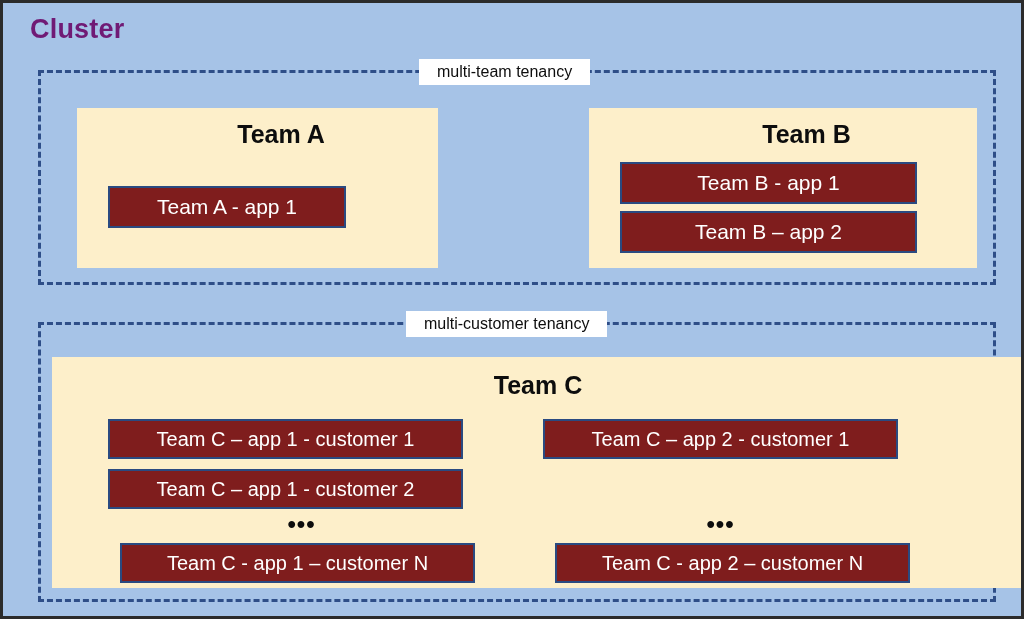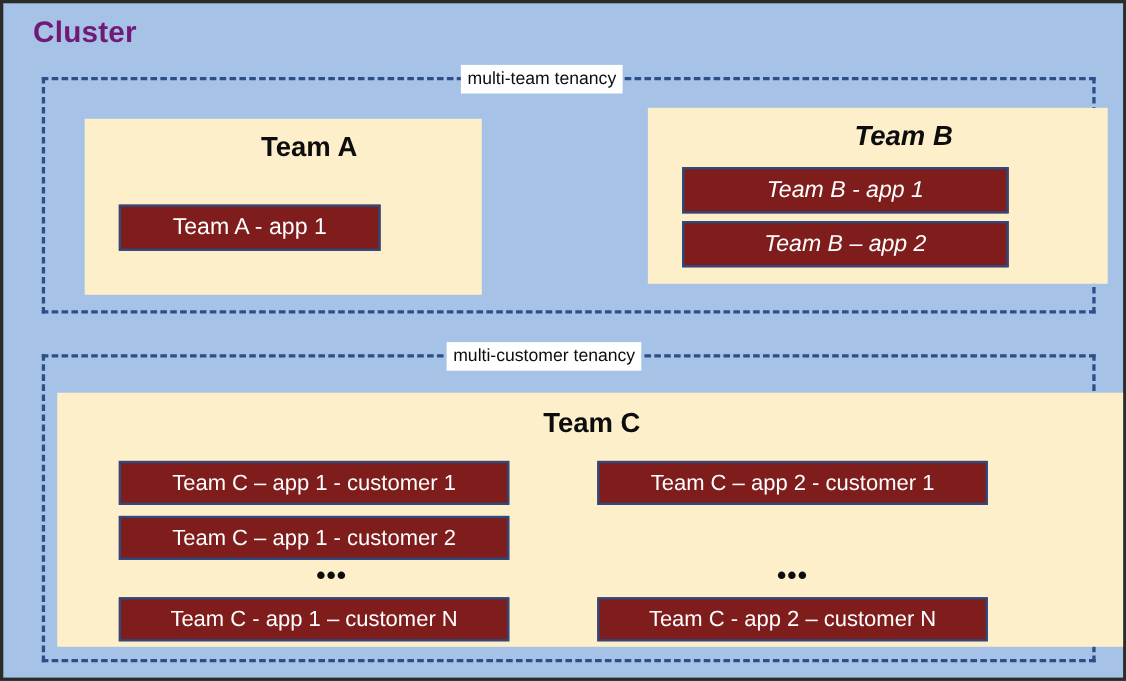--- a/index.html
+++ b/index.html
@@ -53,34 +53,34 @@
     height: 280px;
   }
   .zone-label {
     position: absolute;
     top: -14px;
     background: #FFFFFF;
     color: #0d0d0d;
     font-size: 16px;
     line-height: 26px;
     height: 26px;
-    padding: 0 6px;
+    padding: 0 18px;
     white-space: nowrap;
   }
   #zone-multi-team .zone-label { left: 378px; }
   #zone-multi-customer .zone-label { left: 365px; }
 
   
   .team-panel {
     position: absolute;
     box-sizing: border-box;
     background: #FDEFCA;
   }
   #team-a-panel { left: 74px;  top: 105px; width: 361px; height: 160px; }
-  #team-b-panel { left: 586px; top: 95px; width: 418px; height: 160px; font-style: italic; }
+  #team-b-panel { left: 586px; top: 105px; width: 388px; height: 160px; }
   #team-c-panel { left: 49px;  top: 354px; width: 972px; height: 231px; }
 
   .team-heading {
     position: absolute;
     left: 0;
     right: 0;
     text-align: center;
     font-size: 25px;
     font-weight: bold;
     color: #0d0d0d;
@@ -109,21 +109,21 @@
 
   
   #team-b-app-1 { left: 31px; top: 54px; width: 297px; height: 42px; }
   #team-b-app-2 { left: 31px; top: 103px; width: 297px; height: 42px; }
 
   
   .tc-col-left  { left: 56px; width: 355px; }
   .tc-col-right { left: 491px; width: 355px; }
   .tc-row-1 { top: 62px;  height: 40px; }
   .tc-row-2 { top: 112px; height: 40px; }
-  .tc-row-n { top: 186px; height: 40px; }
+  .tc-row-n { top: 186px; height: 40px; margin-left: 12px; }
   #team-c-panel .app-box { font-size: 20px; }
 
   .ellipsis {
     position: absolute;
     height: 40px;
     line-height: 30px;
     font-size: 24px;
     font-weight: bold;
     color: #0d0d0d;
     text-align: center;

